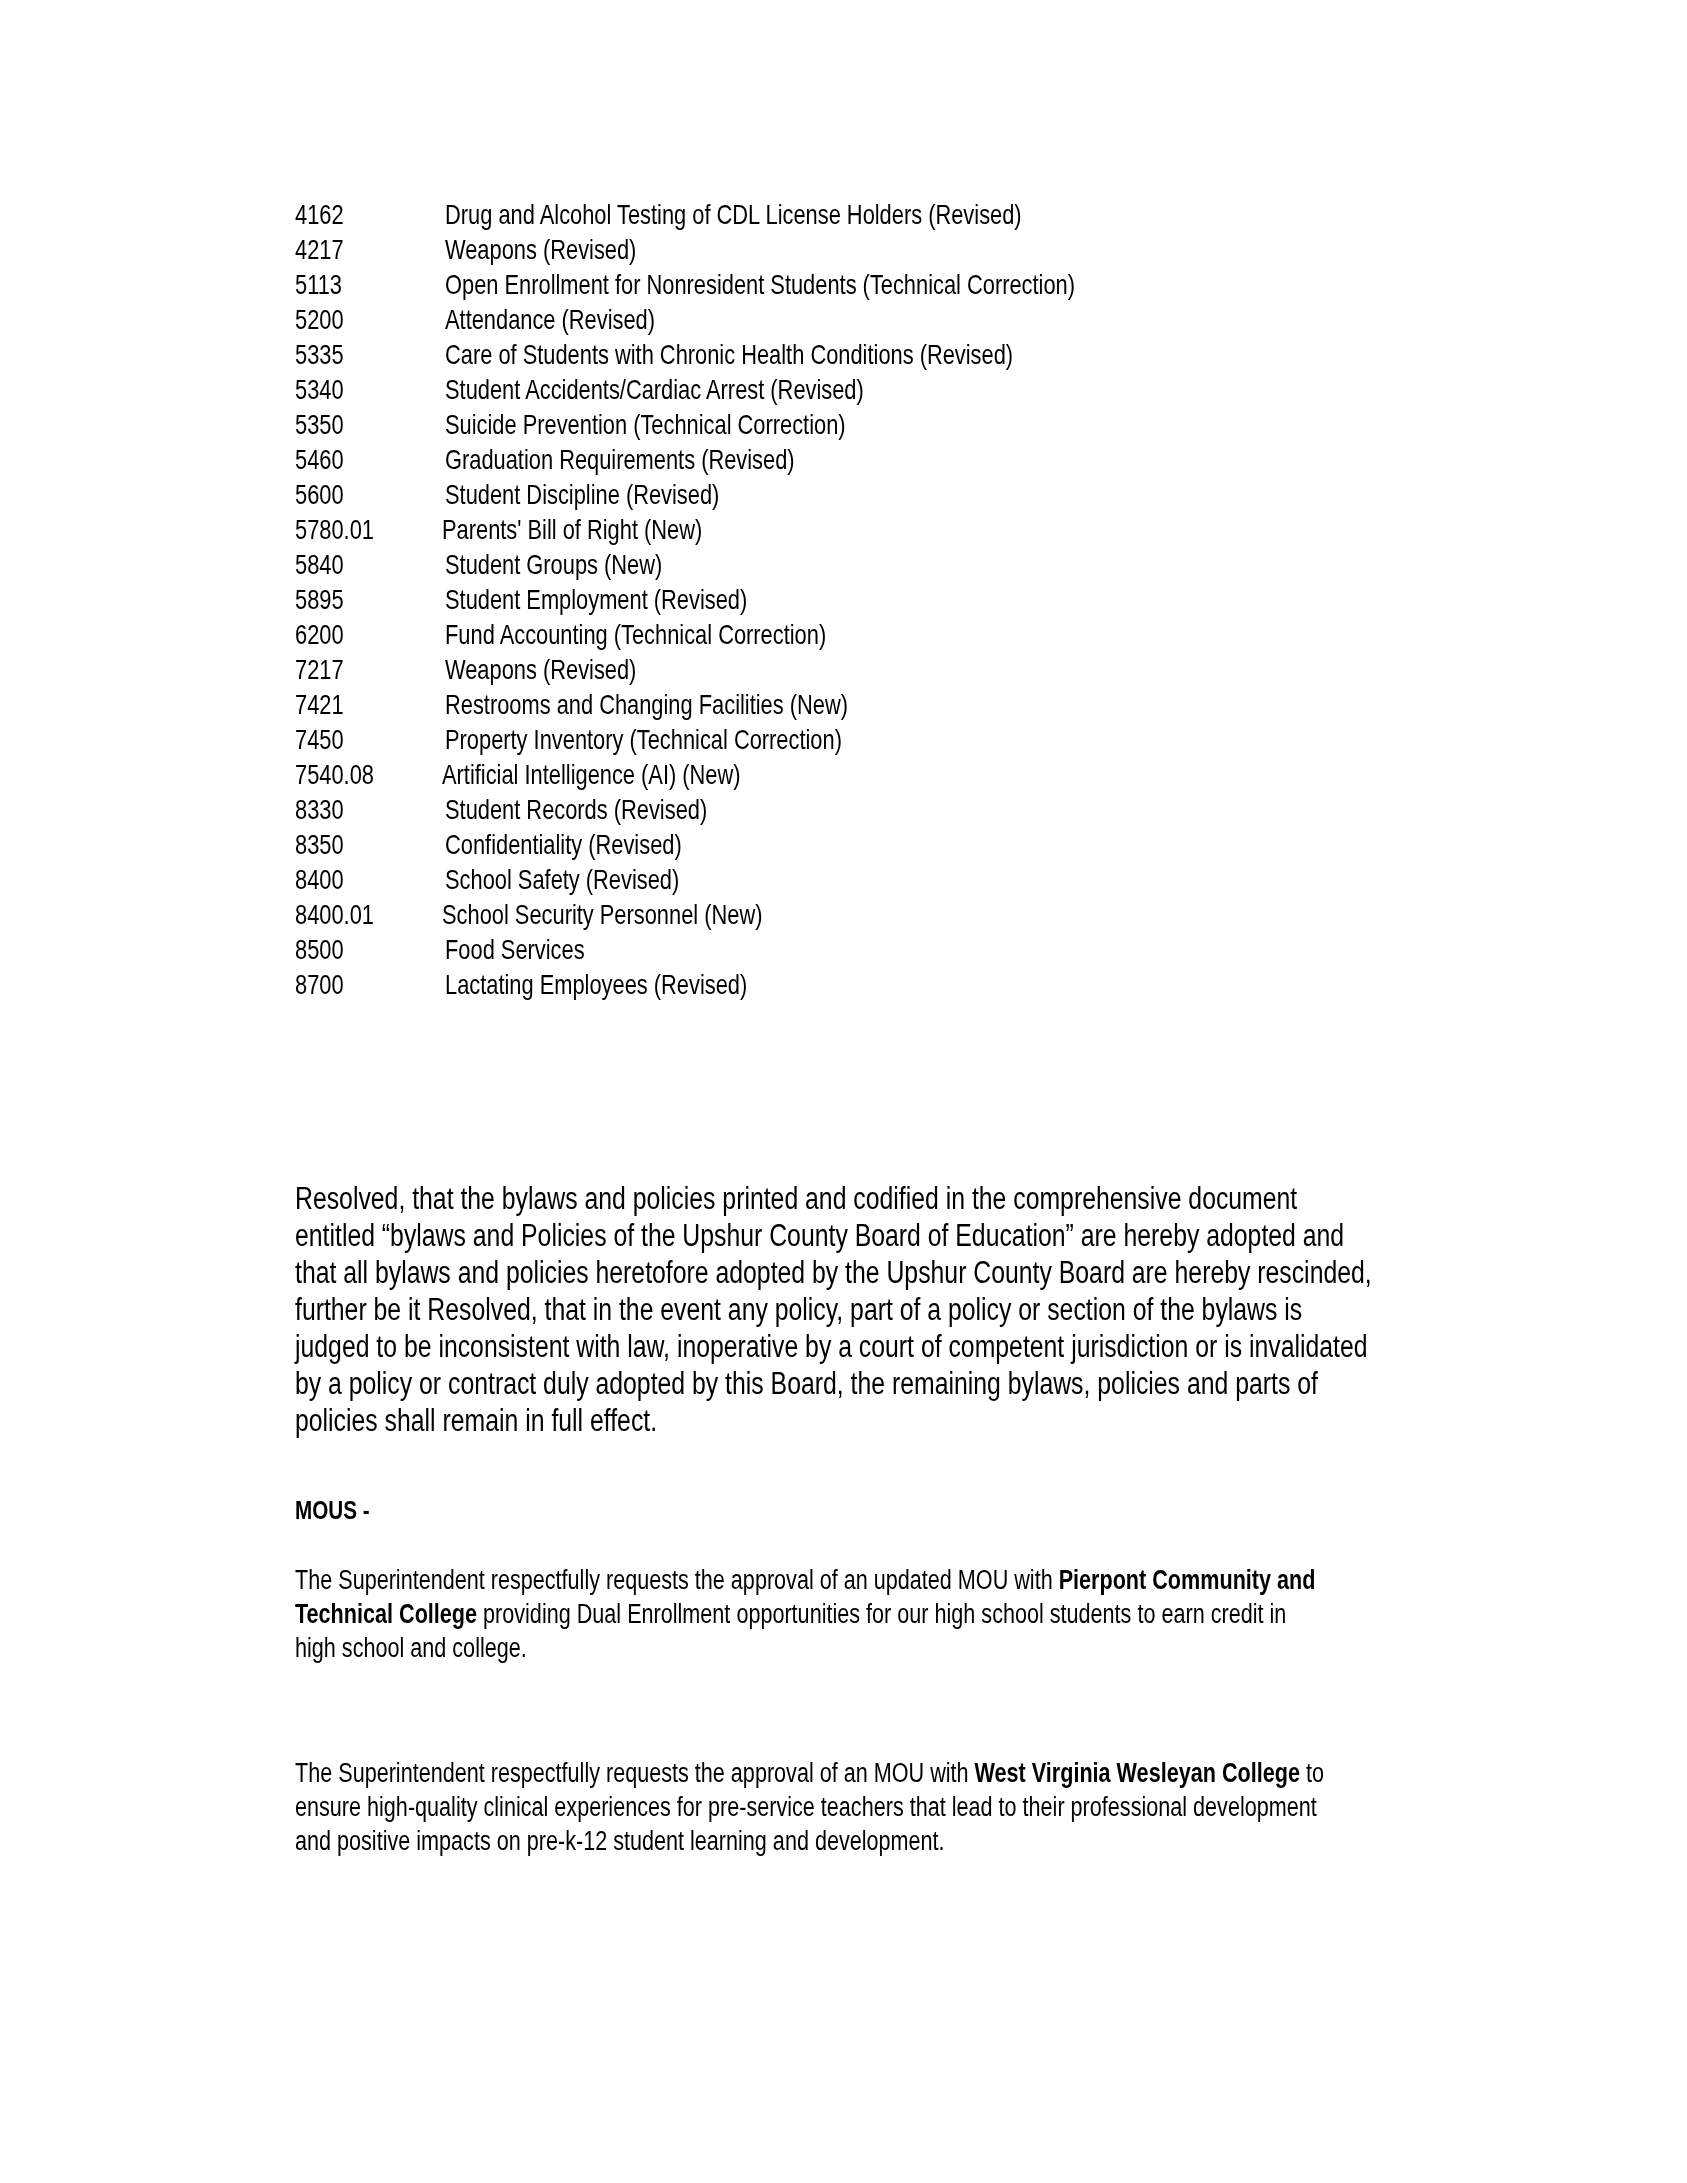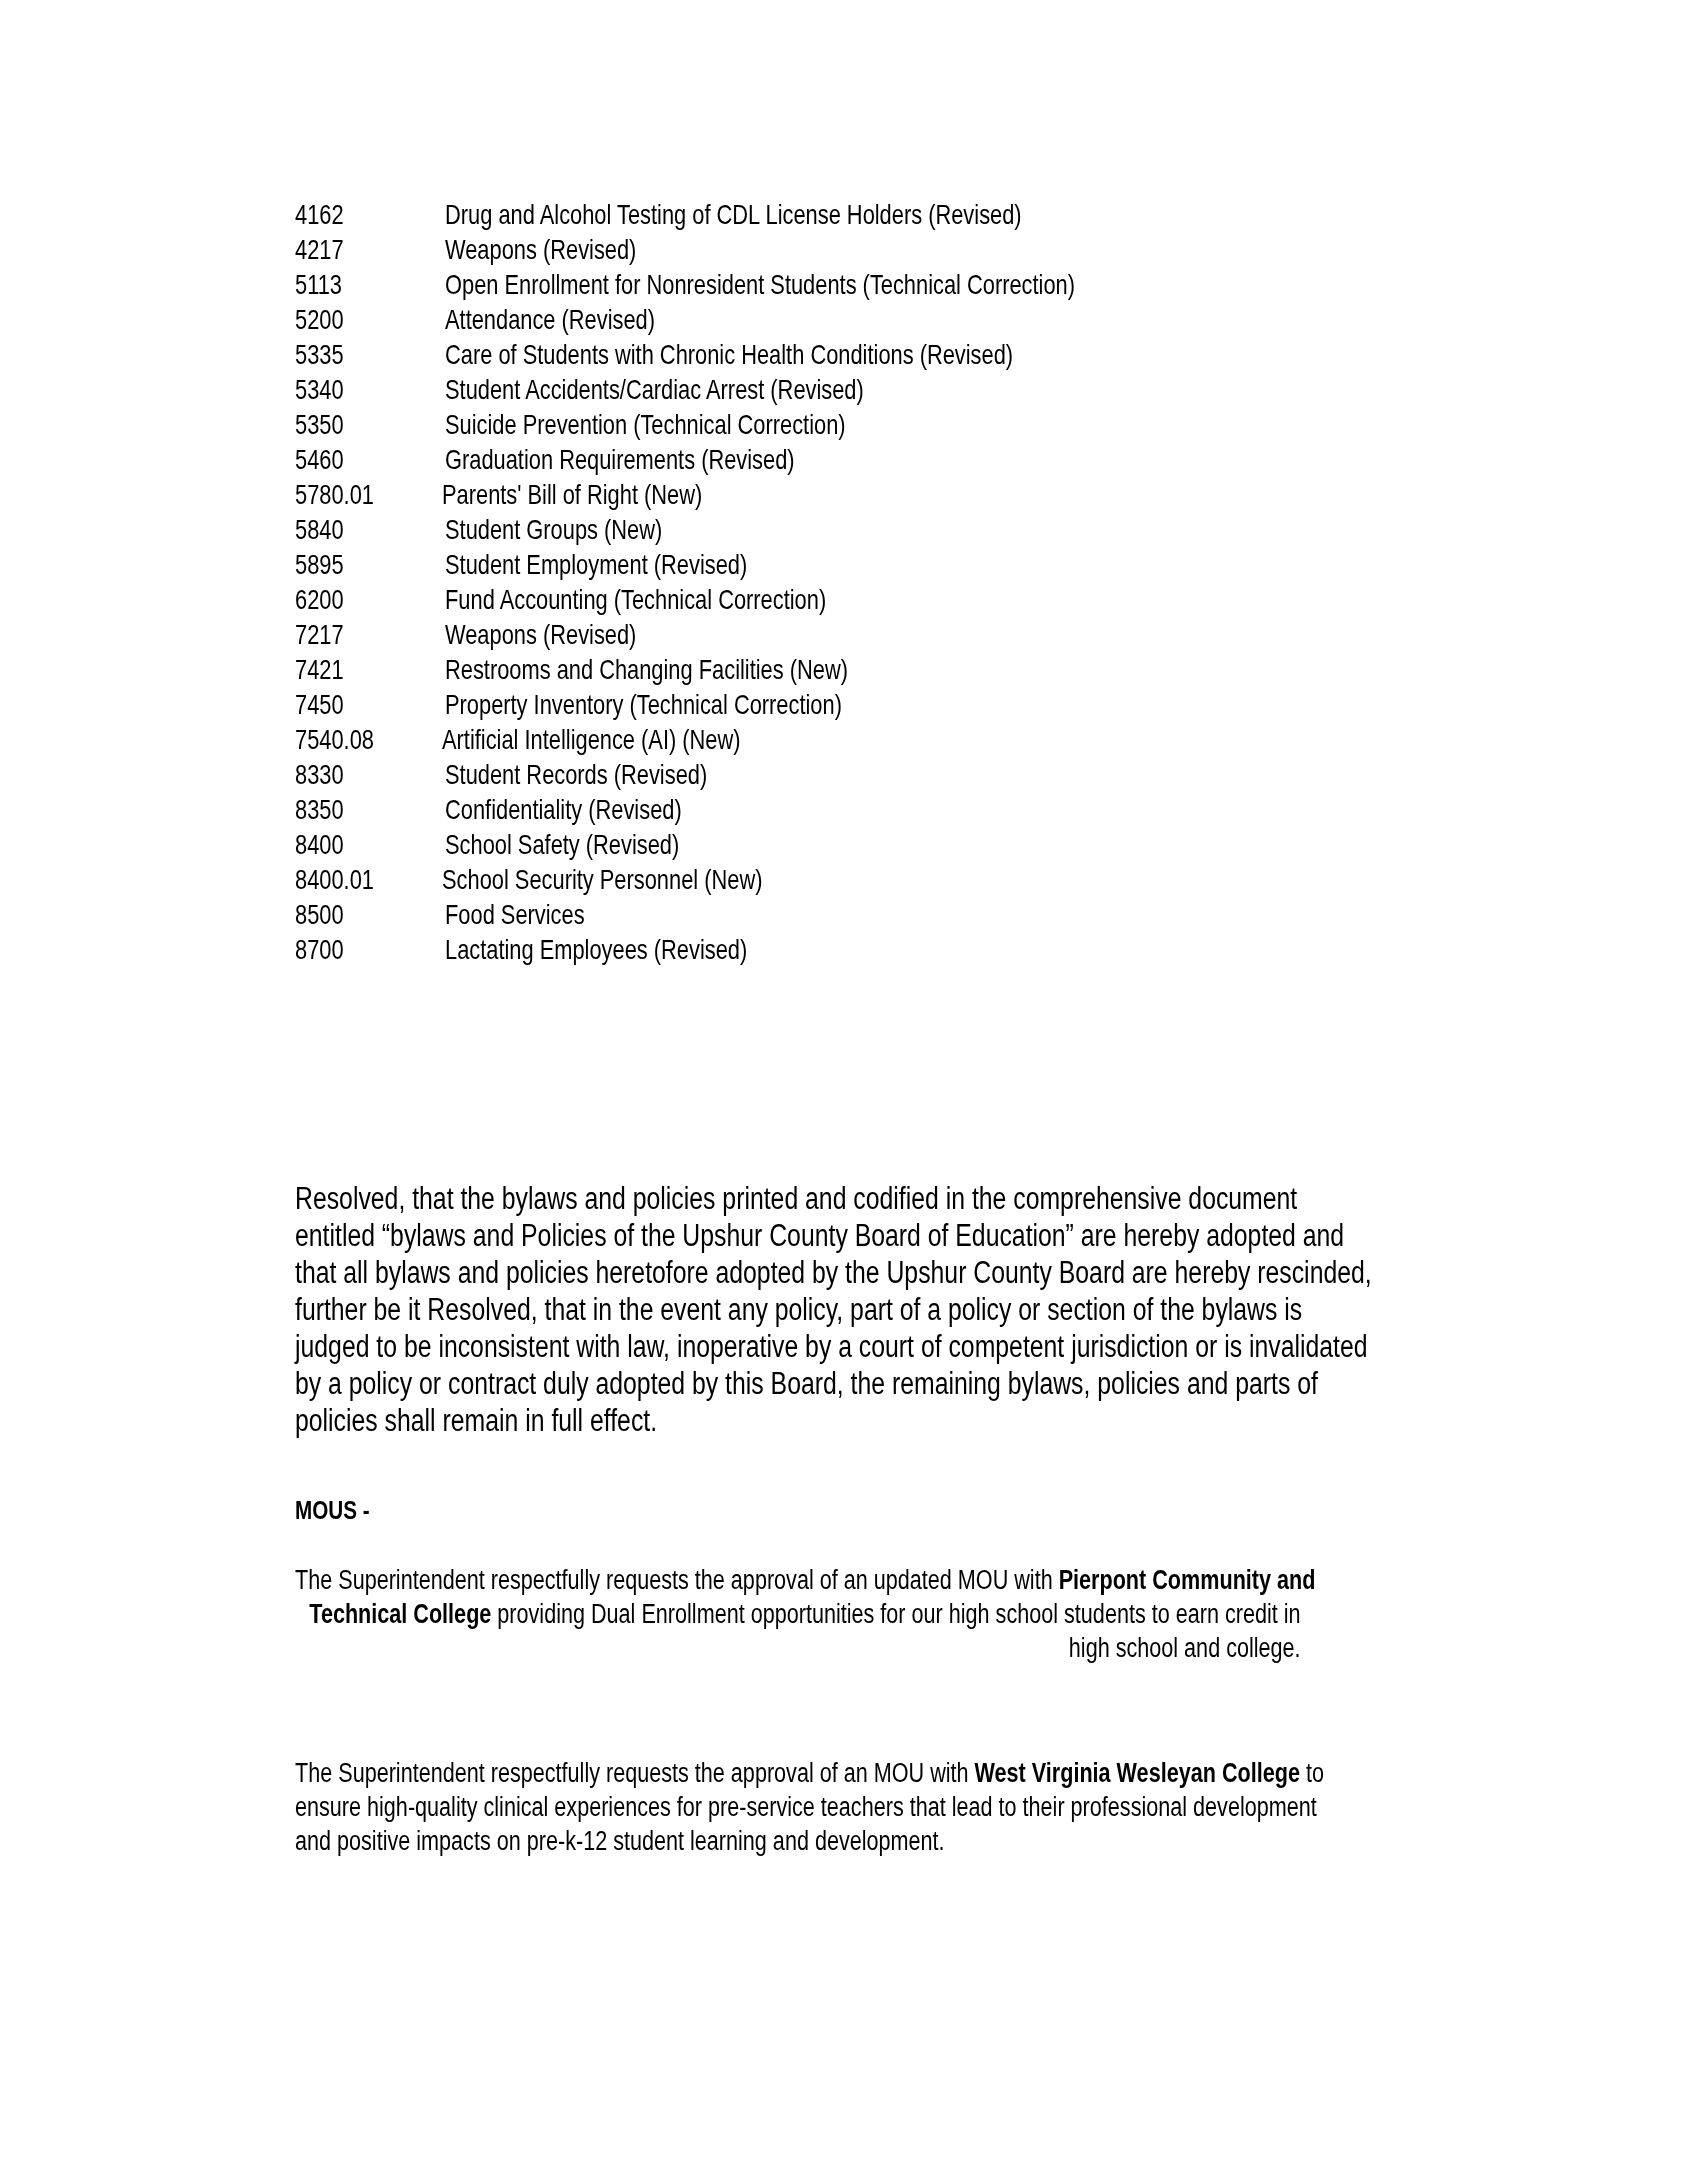--- a/index.html
+++ b/index.html
@@ -91,21 +91,21 @@
       font-size: 27px;
       line-height: 34px;
       height: 34px;
       white-space: nowrap;
       transform: scaleX(0.80);
       transform-origin: left top;
     }
     .mou-line b {
       font-weight: bold;
     }
-    #mou-1 { top: 1563px; text-align: right; }
+    #mou-1 { top: 1563px; }
     #mou-2 { top: 1756px; }
   </style>
 </head>
 <body>
 
 <div class="page">
 
   <div class="policy-list">
     <div class="policy-row">
       <span class="policy-num">4162</span>
@@ -131,20 +131,24 @@
       <span class="policy-num">5340</span>
       <span class="policy-title">Student Accidents/Cardiac Arrest (Revised)</span>
     </div>
     <div class="policy-row">
       <span class="policy-num">5350</span>
       <span class="policy-title">Suicide Prevention (Technical Correction)</span>
     </div>
     <div class="policy-row">
       <span class="policy-num">5460</span>
       <span class="policy-title">Graduation Requirements (Revised)</span>
+    </div>
+    <div class="policy-row">
+      <span class="policy-num">5600</span>
+      <span class="policy-title">Student Discipline (Revised)</span>
     </div>
     <div class="policy-row decimal">
       <span class="policy-num">5780.01</span>
       <span class="policy-title">Parents' Bill of Right (New)</span>
     </div>
     <div class="policy-row">
       <span class="policy-num">5840</span>
       <span class="policy-title">Student Groups (New)</span>
     </div>
     <div class="policy-row">

